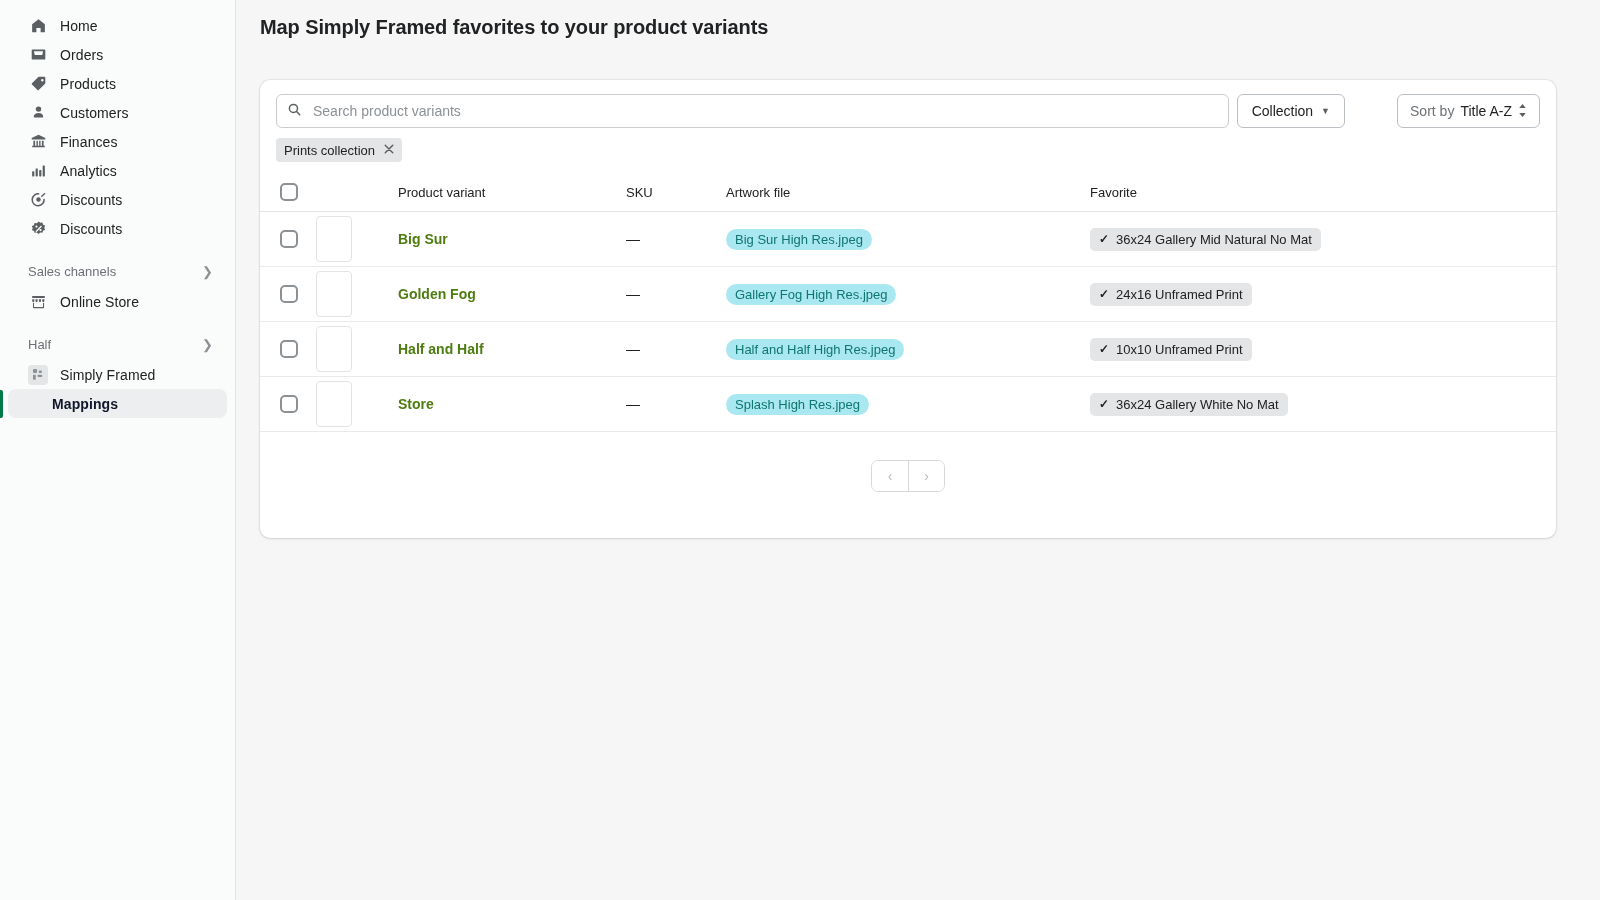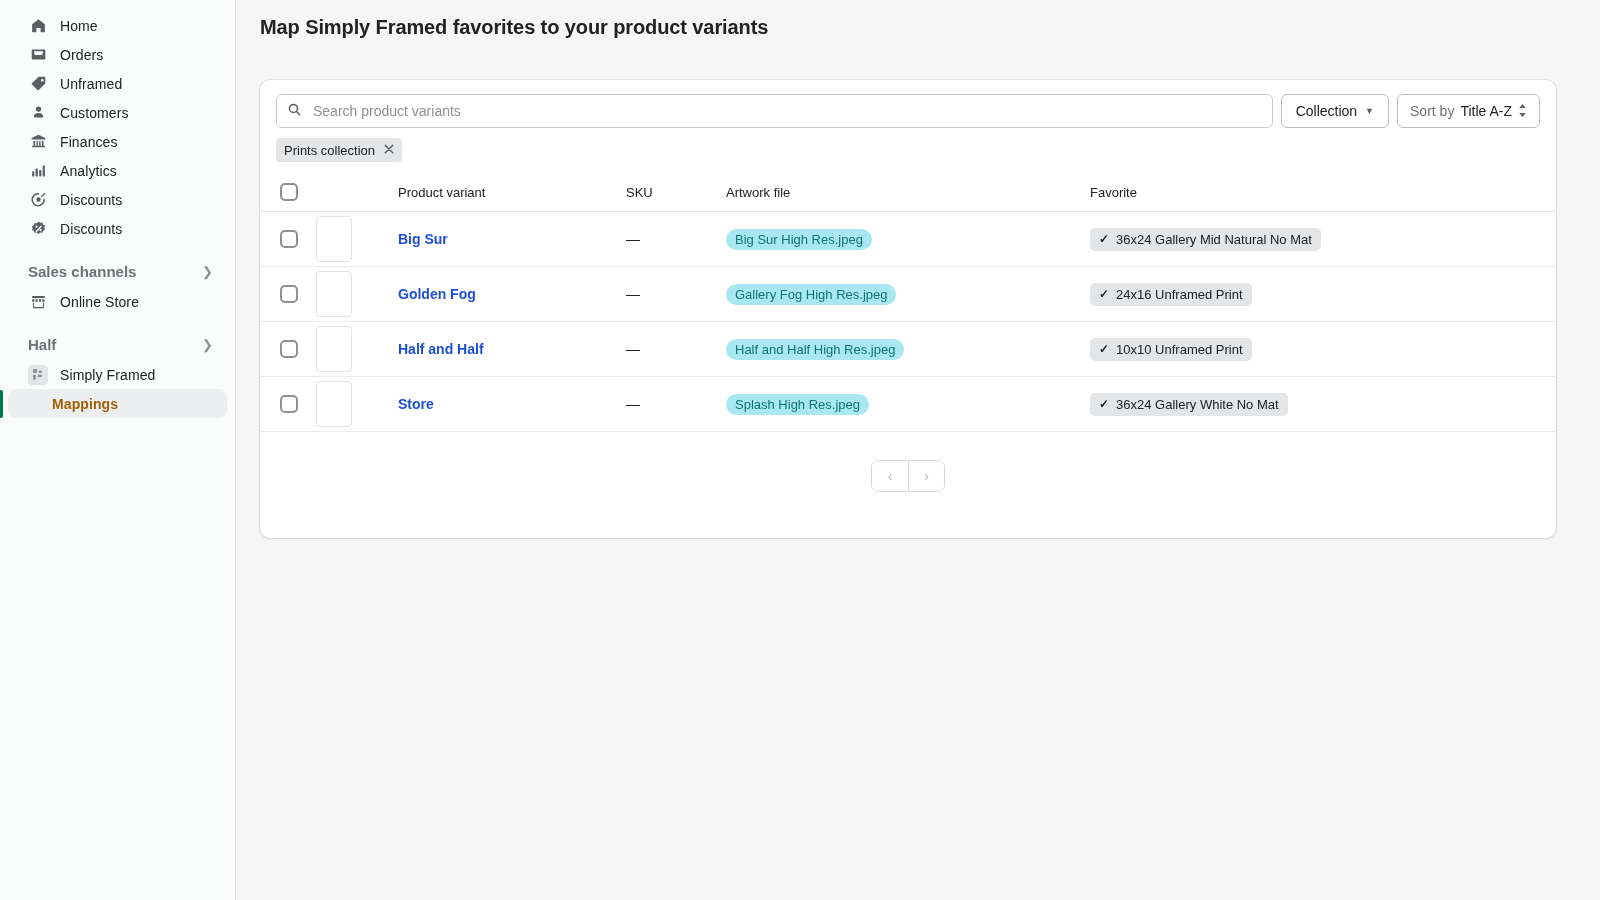--- a/index.html
+++ b/index.html
@@ -52,37 +52,37 @@
   .nav-group-head {
     display: flex;
     align-items: center;
     justify-content: space-between;
     height: 28px;
     padding: 0 14px 0 20px;
     margin: 14px 8px 2px 8px;
     cursor: pointer;
   }
   .nav-group-head .glabel {
-    font-size: 15px;
+    font-size: 13px;
     color: #6d7175;
-    font-weight: 700;
+    font-weight: 400;
   }
   .chev {
     color: #8c9196;
     font-size: 13px;
     line-height: 1;
   }
   .nav-item.app-child {
     padding-left: 44px;
   }
   .nav-item.active {
     background: #edeeef;
   }
   .nav-item.active .nav-label {
-    color: #a16207;
+    color: #0f172a;
     font-weight: 600;
   }
   .active-bar {
     position: absolute;
     left: 0;
     width: 3px;
     height: 28px;
     background: #027a48;
     border-radius: 0 2px 2px 0;
   }
@@ -158,21 +158,21 @@
     display: flex;
     align-items: center;
     gap: 8px;
     padding: 0 14px;
     font-size: 14px;
     color: #202223;
     cursor: pointer;
     white-space: nowrap;
   }
   .btn .caret { color: #5c5f62; font-size: 9px; line-height: 1; }
-  .sort-btn { gap: 6px; padding: 0 12px; }
+  .sort-btn { gap: 6px; padding: 0 12px; margin-left: 44px; }
   .sort-btn .muted { color: #6d7175; }
   .sort-btn .val { color: #202223; }
   .sort-btn .updown { color: #5c5f62; font-size: 11px; line-height: 1; letter-spacing: -1px; }
 
   .chips {
     padding: 10px 16px 12px 16px;
     display: flex;
     gap: 8px;
   }
   .chip {
@@ -237,21 +237,21 @@
   .thumb .inner { width: 100%; height: 100%; }
 
   .t-bigsur   { background: linear-gradient(180deg,#cfe8f2 0%,#e9e2d6 26%,#ead8c6 33%,#7d96a8 40%,#46647d 58%,#2b3f55 78%,#20304a 100%); }
   .t-golden   { background: linear-gradient(180deg,#dcdcdc 0%,#e4e4e4 35%,#d4d6d6 62%,#c9cbcb 74%,#e3e3e2 86%,#efefed 100%); }
   .t-half     { background: linear-gradient(180deg,#57c2ce 0%,#63c9d2 40%,#a9dde2 50%,#efe9df 56%,#d8c4a4 62%,#cbb396 80%,#c2a98b 100%); }
   .t-splash   { background: linear-gradient(180deg,#f4f6f5 0%,#eef3f2 32%,#cfe3e2 46%,#e8e2d2 56%,#f2ece0 72%,#f8f4ea 100%); }
 
   .pname {
     font-size: 14px;
     font-weight: 700;
-    color: #1d4ed8;
+    color: #4d7c0f;
   }
   .dash {
     font-size: 14px;
     color: #202223;
   }
   .pill-art {
     display: inline-flex;
     align-items: center;
     background: #a9e8f0;
     border-radius: 11px;
@@ -322,21 +322,21 @@
       </span>
       <span class="nav-label">Orders</span>
     </div>
 
     <div class="nav-item">
       <span class="ico">
         <svg width="17" height="17" viewBox="0 0 20 20" fill="#5c5f62">
             <path d="M10.5 2H17a1 1 0 0 1 1 1v6.5a1 1 0 0 1-.3.7l-7.5 7.5a1 1 0 0 1-1.4 0l-6.5-6.5a1 1 0 0 1 0-1.4l7.5-7.5a1 1 0 0 1 .7-.3zm4 2.6a1.5 1.5 0 1 0 0 3 1.5 1.5 0 0 0 0-3z"></path>
           </svg>
       </span>
-      <span class="nav-label">Unframed</span>
+      <span class="nav-label">Products</span>
     </div>
 
     <div class="nav-item">
       <span class="ico">
         <svg width="17" height="17" viewBox="0 0 20 20" fill="#5c5f62">
             <circle cx="10" cy="6" r="3.2"></circle>
             <path d="M10 10.6c-3.1 0-5.6 2-5.6 4.4 0 .6.5 1 1.1 1h9c.6 0 1.1-.4 1.1-1 0-2.4-2.5-4.4-5.6-4.4z"></path>
           </svg>
       </span>
       <span class="nav-label">Customers</span>

